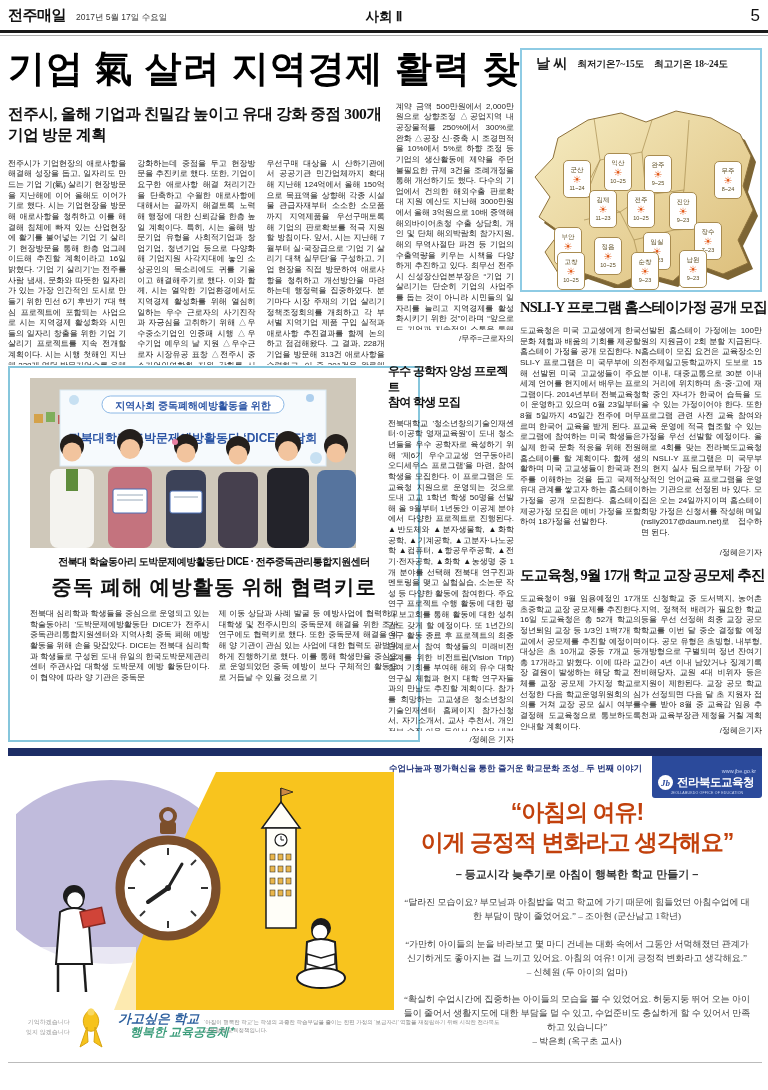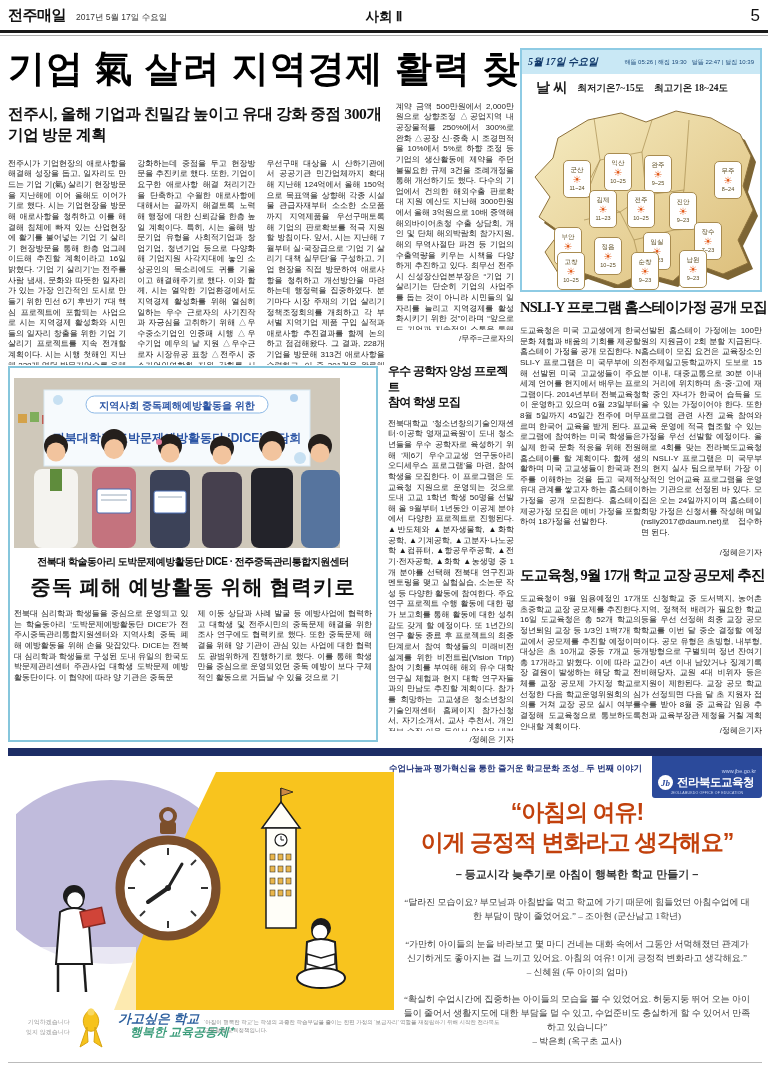--- a/index.html
+++ b/index.html
@@ -48,22 +48,22 @@
   
   .art-right{position:absolute;left:520px;width:242px;}
   .art-right h2{margin:0 0 9px;font-family:"Liberation Serif",serif;font-weight:700;
                 font-size:14.5px;letter-spacing:-0.8px;white-space:nowrap;}
   .two-col{display:grid;grid-template-columns:1fr 1fr;}
   .acol{display:flex;flex-direction:column;}
   .acol .bt{flex:1;overflow:hidden;}
   .nsliy .acol{height:232px;}
   .principal .acol{height:142px;}
   
-  .photobox{position:absolute;left:8px;top:366px;width:370px;height:376px;
-            border:2px solid #86c6dc;box-sizing:border-box;background:#fff;padding:10px 4px 6px;}
+  .photobox{position:absolute;left:8px;top:366px;width:412px;height:376px;
+            border:2px solid #86c6dc;box-sizing:border-box;background:#fff;padding:10px 20px 6px;}
   .photo{width:326px;height:170px;background:#cfc8ba;overflow:hidden;}
   .pb-caption{text-align:center;font-size:10px;font-weight:700;margin-top:7px;letter-spacing:-0.5px;}
   .pb-headline{text-align:center;font-family:"Liberation Serif",serif;font-weight:700;
                font-size:20.5px;letter-spacing:1px;margin:4px 0 8px;}
   .pb-cols{display:grid;grid-template-columns:1fr 1fr;column-gap:9px;}
   .pb-cols .acol{height:140px;}
   
   .engineer{position:absolute;left:388px;top:364px;width:126px;}
   .engineer h3{margin:0 0 8px;font-size:12px;font-weight:900;letter-spacing:-0.8px;line-height:1.3;}
   .eng-body{height:312px;overflow:hidden;}
@@ -121,27 +121,20 @@
         <div class="bt">계약 금액 500만원에서 2,000만원으로 상향조정 △공업지역 내 공장물적률 250%에서 300%로 완화 △공장 신·증축 시 조경면적을 10%에서 5%로 하향 조정 등 기업의 생산활동에 제약을 주던 불필요한 규제 3건을 조례개정을 통해 개선하기도 했다. 다수의 기업에서 건의한 해외수출 판로확대 지원 예산도 지난해 3000만원에서 올해 3억원으로 10배 증액해 해외바이어초청 수출 상담회, 개인 및 단체 해외박람회 참가지원, 해외 무역사절단 파견 등 기업의 수출역량을 키우는 시책을 다양하게 추진하고 있다. 최무선 전주시 신성장산업본부장은 “기업 기 살리기는 단순히 기업의 사업주를 돕는 것이 아니라 시민들의 일자리를 늘리고 지역경제를 활성화시키기 위한 것”이라며 “앞으로도 기업과 지속적인 소통을 통해 기업현장의 애로사항을 적극 수렴해 개선하고 실질적인 도움을 줄 수 있는 다양한 시책을 마련하겠다”고 말했다.</div>
         <div class="byline">/무주=근로자의</div>
       </div>
       <div class="lead-col bt">전주시가 기업현장의 애로사항을 해결해 성장을 돕고, 일자리도 만드는 기업 기(氣) 살리기 현장방문을 지난해에 이어 올해도 이어가기로 했다. 시는 기업현장을 방문해 애로사항을 청취하고 이를 해결해 침체에 빠져 있는 산업현장에 활기를 불어넣는 기업 기 살리기 현장방문을 통해 한층 업그레이드해 추진할 계획이라고 16일 밝혔다. '기업 기 살리기'는 전주를 사람 냄새, 문화와 따뜻한 일자리가 있는 가장 인간적인 도시로 만들기 위한 민선 6기 후반기 7대 핵심 프로젝트에 포함되는 사업으로 시는 지역경제 활성화와 시민들의 일자리 창출을 위한 기업 기 살리기 프로젝트를 지속 전개할 계획이다. 시는 시행 첫해인 지난해 228개 였던 방문기업수를 올해는 300개까지 늘리고 기업과 친밀감을 높이고 유대를</div>
       <div class="lead-col bt">강화하는데 중점을 두고 현장방문을 추진키로 했다. 또한, 기업이 요구한 애로사항 해결 처리기간을 단축하고 수월한 애로사항에 대해서는 끝까지 해결토록 노력해 행정에 대한 신뢰감을 한층 높일 계획이다. 특히, 시는 올해 방문기업 유형을 사회적기업과 창업기업, 청년기업 등으로 다양화해 기업지원 사각지대에 놓인 소상공인의 목소리에도 귀를 기울이고 해결해주기로 했다. 이와 함께, 시는 열악한 기업환경에서도 지역경제 활성화를 위해 열심히 일하는 우수 근로자의 사기진작과 자긍심을 고취하기 위해 △우수중소기업인 인증패 시행 △우수기업 예우의 날 지원 △우수근로자 시장유공 표창 △전주시 중소기업인연합회 지원 강화를 시행할 예정이다. 이밖에, 시는 공공기관의 지역제품</div>
       <div class="lead-col bt">우선구매 대상을 시 산하기관에서 공공기관 민간업체까지 확대해 지난해 124억에서 올해 150억으로 목표액을 상향해 각종 시설물 관급자재부터 소소한 소모품까지 지역제품을 우선구매토록 해 기업의 판로확보를 적극 지원할 방침이다. 앞서, 시는 지난해 7월부터 실·국장급으로 '기업 기 살리기 대책 실무단'을 구성하고, 기업 현장을 직접 방문하여 애로사항을 청취하고 개선방안을 마련하는데 행정력을 집중하였다. 분기마다 시장 주재의 기업 살리기 정책조정회의를 개최하고 각 부서별 지역기업 제품 구입 실적과 애로사항 추진결과를 함께 논의하고 점검해왔다. 그 결과, 228개 기업을 방문해 313건 애로사항을 수렴하고, 이 중 301건을 완료해 96%의 높은 처리율을 달성해 기업환경을 개선하고 행정의 신뢰도를 향상시켰다. 뿐만 아니라 △수의</div>
     </div>
   </div>
 
   <div class="weather">
-    <div class="w-head">
-      <span class="w-title">5월 17일 수요일</span>
-      <span class="w-times">
-        <span>해뜸 05:26 | 해짐 19:30</span>&nbsp;&nbsp;
-        <span>달뜸 22:47 | 달짐 10:39</span>
-      </span>
-    </div>
     <div class="w-info">
       <span class="w-label">날 씨</span>
       <span class="w-temp">최저기온7~15도</span>
       <span class="w-temp">최고기온 18~24도</span>
     </div>
     <div class="w-map">
       <svg width="234" height="188" viewBox="0 0 234 188">
         <defs>
           <linearGradient id="landg" x1="0" y1="0" x2="1" y2="1">
             <stop offset="0" stop-color="#f6ecc2"></stop>

